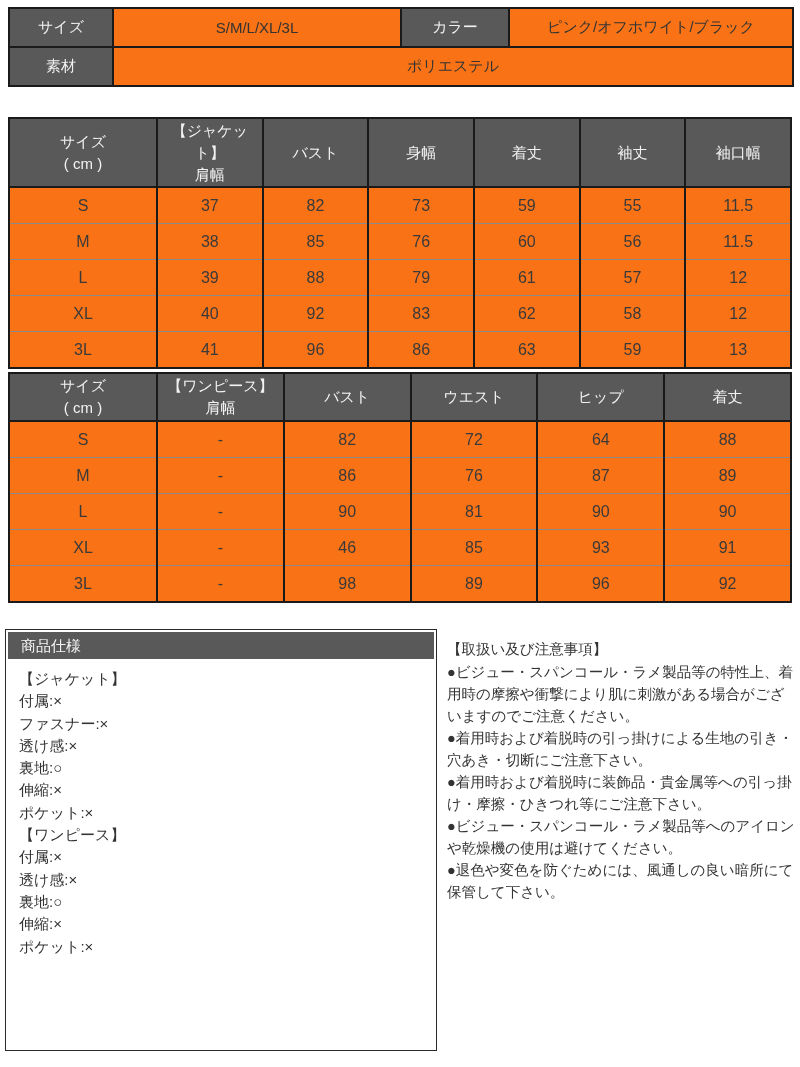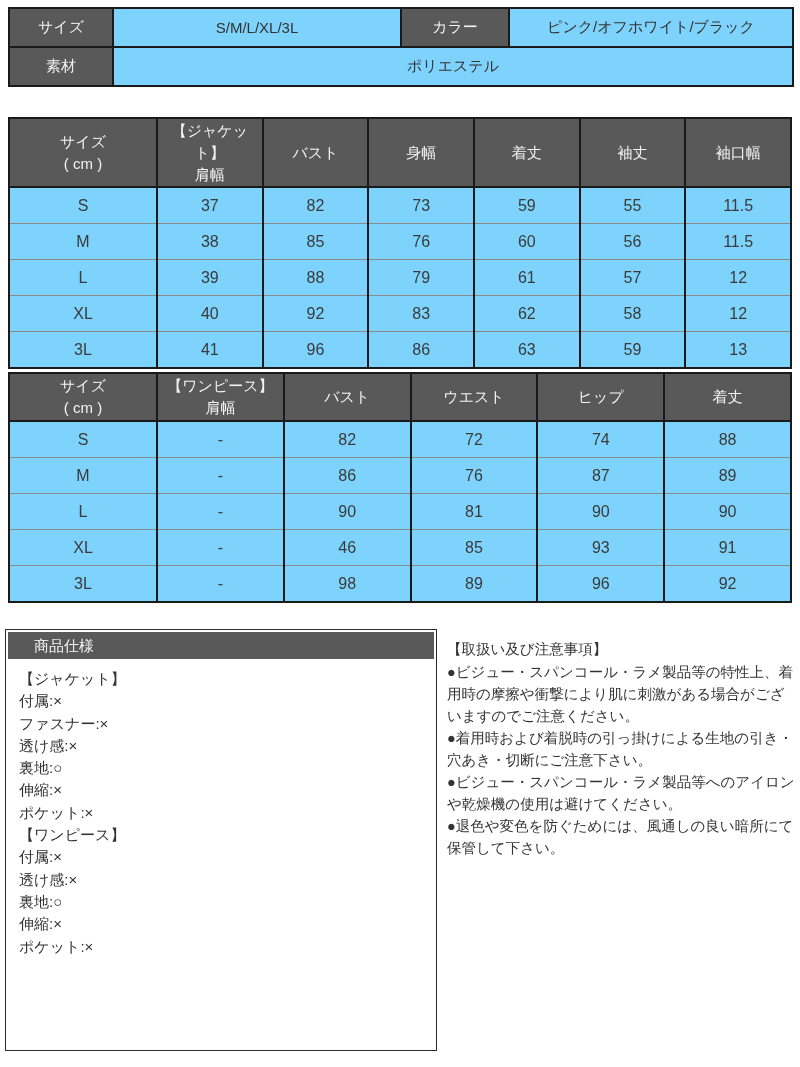--- a/index.html
+++ b/index.html
@@ -1,19 +1,19 @@
 <!DOCTYPE html>
 <html><head>
 <meta charset="utf-8">
 <style>
   html,body { margin:0; padding:0; background:#ffffff; }
   body { font-family:"Liberation Sans","DejaVu Sans",sans-serif; color:#333; }
   .page { position:relative; width:800px; height:1067px; background:#fff; overflow:hidden; }
 
-  table { border-collapse:collapse; table-layout:fixed; position:absolute; background:#7dd3fc; }
+  table { border-collapse:collapse; table-layout:fixed; position:absolute; background:#f97316; }
 
   
   .info-table { left:8px; top:7px; width:784px; font-size:15px; }
   .info-table th, .info-table td {
     border:2px solid #1a1a1a; text-align:center; vertical-align:middle; height:35px;
     overflow:hidden; white-space:nowrap;
   }
   .dark-cell { background:#595959; color:#f2f2f2; font-weight:normal; }
 
   
@@ -33,21 +33,21 @@
   .size-table tbody tr:first-child td { border-top:2px solid #1a1a1a; }
   col.first { width:148px; }
 
   
   .spec-box {
     position:absolute; left:5px; top:629px; width:432px; height:422px;
     border:1px solid #2a2a2a; box-sizing:border-box; background:#fff;
   }
   .spec-bar {
     margin:2px; height:27px; background:#595959; color:#f5f5f5;
-    font-size:15px; line-height:27px; padding-left:26px;
+    font-size:15px; line-height:27px; padding-left:13px;
   }
   .spec-body { padding:7px 10px 0 13px; font-size:15px; line-height:22.3px; color:#333; }
   .spec-body .line { white-space:nowrap; }
   .spec-footnote { padding:23px 10px 0 13px; font-size:15px; color:#333; }
 
   
   .notes { position:absolute; left:447px; top:638px; width:350px; font-size:14.5px; line-height:22px; color:#333; }
   .notes-title { margin:0 0 1px 0;font-family:Liberation Serif, serif; }
   .notes .line { margin:0; }
 </style>
@@ -169,21 +169,21 @@
           <th>ヒップ</th>
           <th>着丈</th>
         </tr>
       </thead>
       <tbody>
         <tr>
           <td>S</td>
           <td>-</td>
           <td>82</td>
           <td>72</td>
-          <td>74</td>
+          <td>64</td>
           <td>88</td>
         </tr>
         <tr>
           <td>M</td>
           <td>-</td>
           <td>86</td>
           <td>76</td>
           <td>87</td>
           <td>89</td>
         </tr>
@@ -231,18 +231,19 @@
         <div class="line">伸縮:×</div>
         <div class="line">ポケット:×</div>
       </div>
   </div>
 
   <div class="notes">
     <div class="notes-title">【取扱い及び注意事項】</div>
     <div>
         <div class="line">●ビジュー・スパンコール・ラメ製品等の特性上、着用時の摩擦や衝撃により肌に刺激がある場合がございますのでご注意ください。</div>
         <div class="line">●着用時および着脱時の引っ掛けによる生地の引き・穴あき・切断にご注意下さい。</div>
+        <div class="line">●着用時および着脱時に装飾品・貴金属等への引っ掛け・摩擦・ひきつれ等にご注意下さい。</div>
         <div class="line">●ビジュー・スパンコール・ラメ製品等へのアイロンや乾燥機の使用は避けてください。</div>
         <div class="line">●退色や変色を防ぐためには、風通しの良い暗所にて保管して下さい。</div>
       </div>
   </div>
 
 </div>
 
 </body></html>

